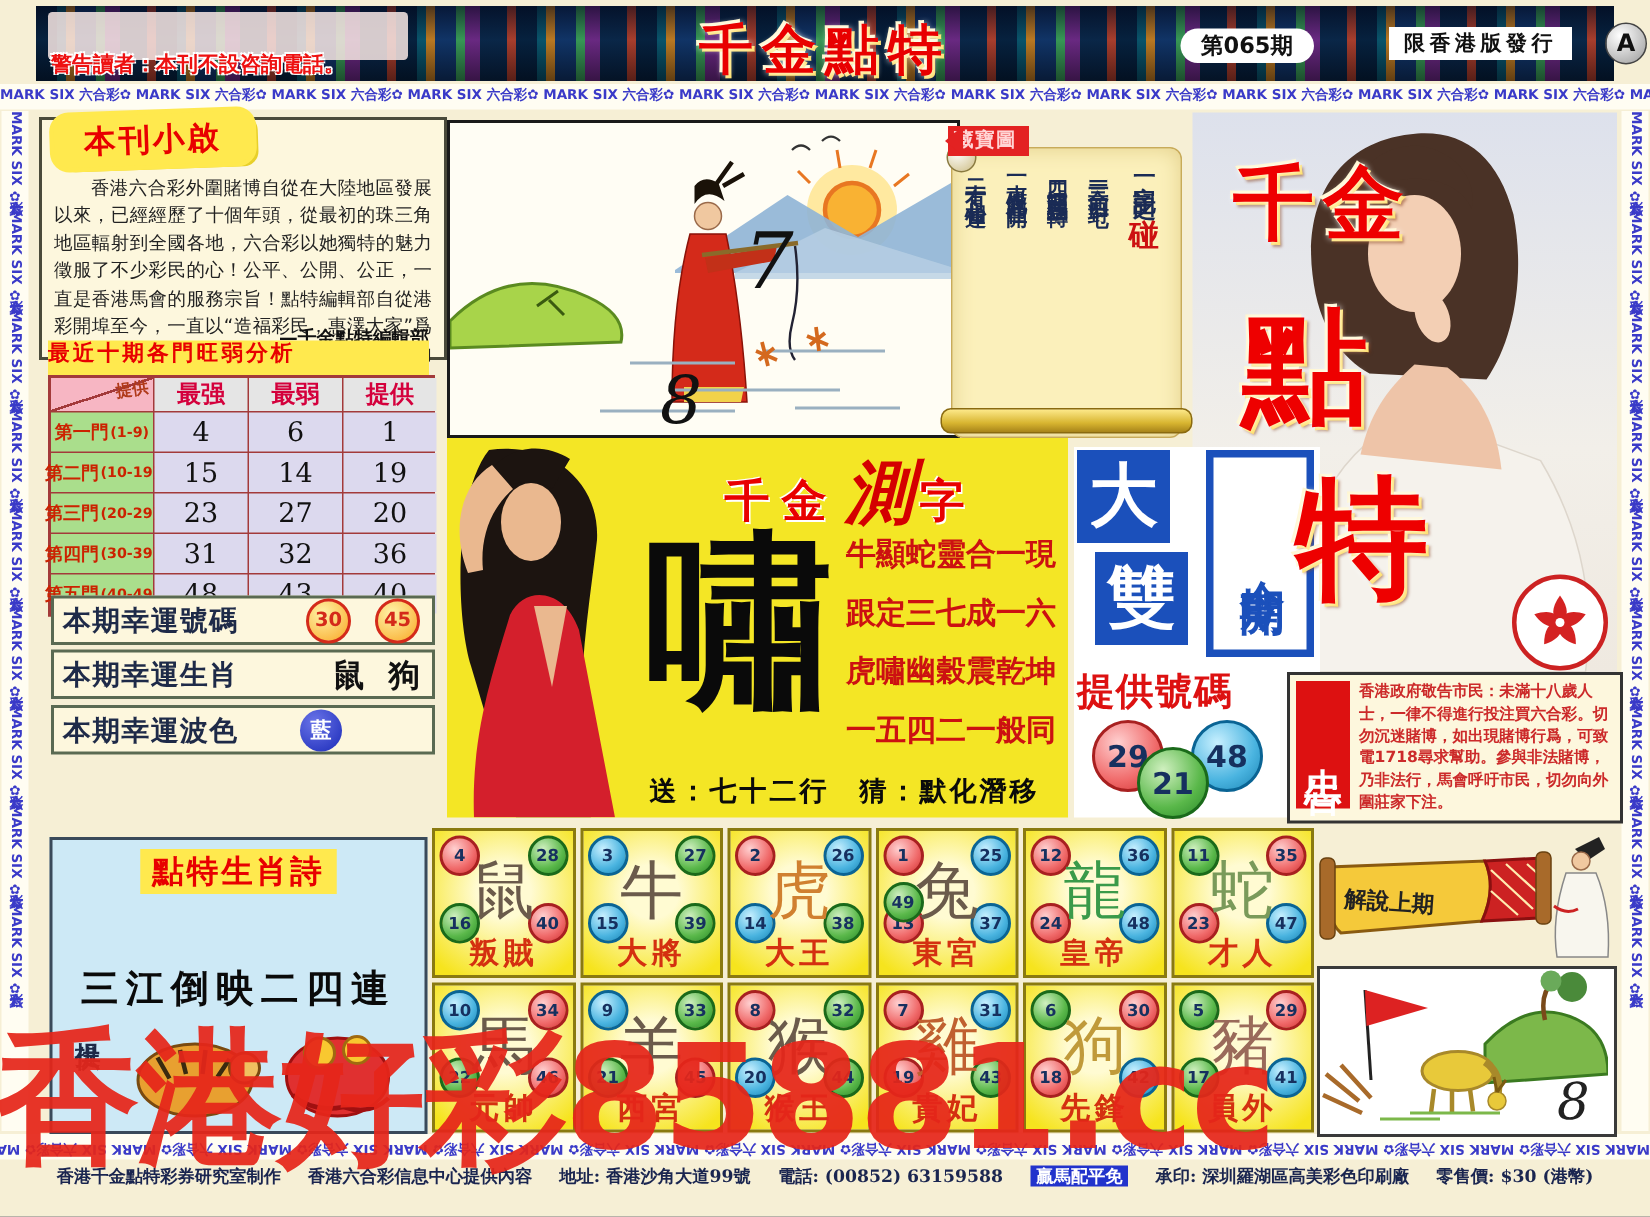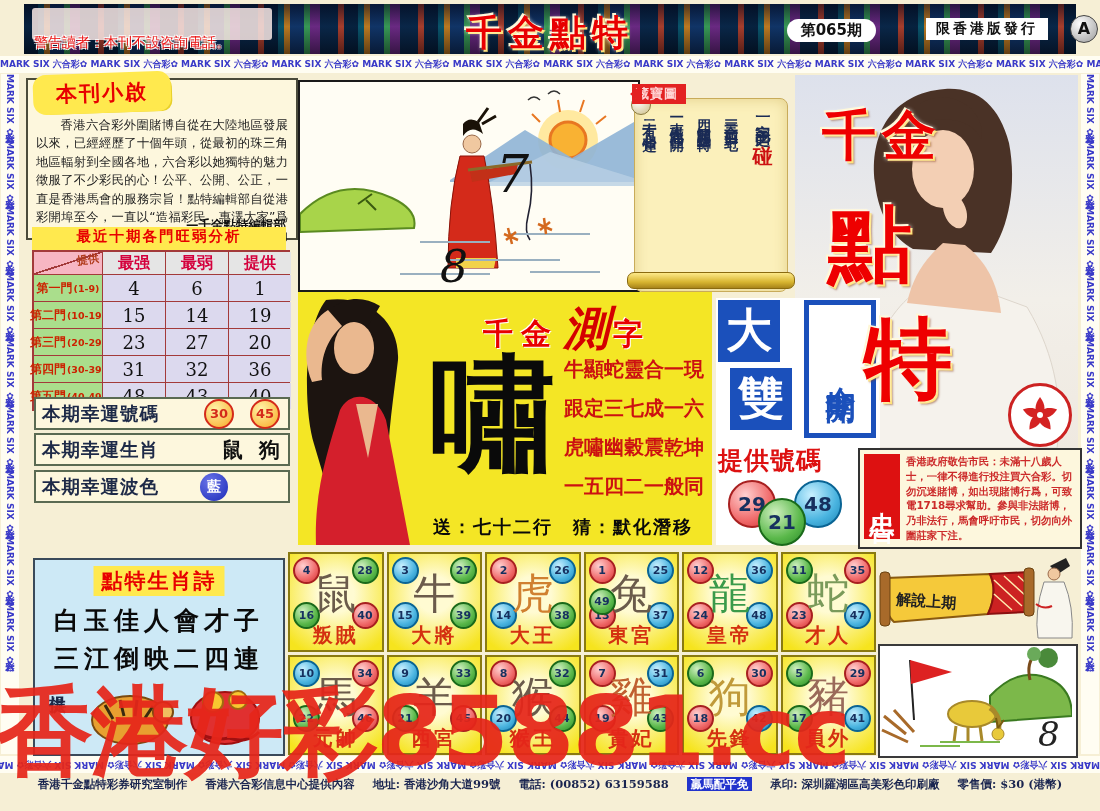--- a/index.html
+++ b/index.html
@@ -14,21 +14,21 @@
            font-size:9px;font-weight:bold;writing-mode:vertical-rl;white-space:nowrap;overflow:hidden;line-height:18px;}
   .strip-left{left:1px;} .strip-right{left:1081px;}
 
   
   .banner{position:absolute;left:24px;top:4px;width:1052px;height:50px;overflow:hidden;
           background:
             linear-gradient(180deg,rgba(2,6,26,.65),rgba(8,20,60,.15) 45%,rgba(0,0,8,.55)),
             repeating-linear-gradient(90deg,#06243f 0 14px,#0a5f73 14px 20px,#d88a1e 20px 26px,
               #123a6e 26px 40px,#3fae5a 40px 46px,#7a2d8e 46px 56px,#0a2a4a 56px 74px,#c2452a 74px 80px);}
   .banner-blur{position:absolute;left:8px;top:4px;width:240px;height:32px;background:rgba(242,226,224,.88);border-radius:3px;}
-  .banner-warning{position:absolute;left:10px;top:30px;color:#ee1111;font-weight:normal;font-size:14px;
+  .banner-warning{position:absolute;left:10px;top:30px;color:#ee1111;font-weight:bold;font-size:14px;
           text-shadow:1px 1px 0 #fff,-1px -1px 0 #fff,1px -1px 0 #fff,-1px 1px 0 #fff;}
   .banner-title{position:absolute;left:0;right:0;top:5px;text-align:center;color:#e80000;font-size:36px;font-weight:900;
           letter-spacing:6px;text-shadow:0 0 4px #fff,2px 2px 0 #ffe06a,-2px -2px 0 #fff7cf;}
   .issue-pill{position:absolute;right:200px;top:15px;background:#fff;border-radius:12px;padding:2px 14px;
           color:#111;font-size:15px;font-weight:bold;}
   .edition-box{position:absolute;right:28px;top:14px;background:#fff;padding:2px 10px;color:#111;
           font-size:14px;font-weight:bold;letter-spacing:3px;}
   .corner-a{position:absolute;left:1070px;top:15px;width:26px;height:26px;border-radius:50%;z-index:6;
           background:radial-gradient(circle at 35% 30%,#fff,#9a9a9a);border:1px solid #444;
           text-align:center;line-height:26px;font-weight:bold;font-size:16px;color:#111;}
@@ -37,21 +37,21 @@
   .notice{position:absolute;left:26px;top:78px;width:268px;height:158px;background:#fdf7dd;border:2px solid #4a4a3a;}
   .burst{position:absolute;left:8px;top:-4px;width:132px;height:34px;background:#ffe94e;border-radius:10px;
          transform:rotate(-2deg);display:flex;align-items:center;justify-content:center;
          color:#e80000;font-size:21px;font-weight:900;letter-spacing:2px;
          box-shadow:0 0 0 3px #ffe94e,4px 3px 0 #e8d02a;}
   .notice-body{position:absolute;left:8px;top:36px;width:252px;font-size:12.3px;line-height:1.5;color:#222;
          text-align:justify;text-indent:2em;}
   .notice-sign{position:absolute;right:10px;bottom:4px;font-size:12.5px;font-weight:bold;color:#111;text-decoration:underline;}
 
   .analysis-title{position:absolute;left:32px;top:227px;width:254px;height:29px;background:#ffe94e;
-         color:#e80000;font-weight:900;font-size:14.5px;text-align:center;line-height:19px;letter-spacing:2px;}
+         color:#e80000;font-weight:900;font-size:14.5px;line-height:19px;letter-spacing:2px;}
   .table{position:absolute;left:32px;top:250px;width:254px;border:2px solid #a33a3a;border-collapse:collapse;
          display:grid;grid-template-columns:68px 62px 62px 62px;background:#a33a3a;grid-gap:1px;}
   .tc{display:flex;align-items:center;justify-content:center;}
   .th{background:#e5e5e5;color:#d4003c;font-weight:900;font-size:16px;height:22px;text-align:center;}
   .tcorner{background:#f7b6c3;position:relative;height:22px;
          background-image:linear-gradient(to bottom right,transparent 48%,#a33a3a 48%,#a33a3a 52%,transparent 52%);}
   .tcorner span{position:absolute;right:3px;top:0px;color:#b03a1a;font-size:11px;font-weight:bold;transform:rotate(-8deg);}
   .tg{background:#aade8c;color:#cc2200;font-weight:bold;font-size:12px;height:26px;white-space:nowrap;}
   .tg .rng{font-size:9.5px;margin-left:1px;}
   .tv{background:#dcd9ee;color:#111;font-size:18px;height:26px;font-family:"DejaVu Serif",serif;}
@@ -255,21 +255,20 @@
   </div>
   <div class="lucky" style="top:470px;">
     <span class="lab">本期幸運波色</span>
     <span class="vals" style="right:60px;">
       <span class="wave-ball">藍</span>
     </span>
   </div>
 
   <div class="poemblk">
     <div class="poem-title">點特生肖詩</div>
-    <div class="poem-line" style="top:44px;">白玉佳人會才子</div>
     <div class="poem-line" style="top:82px;">三江倒映二四連</div>
     <div class="provide-v">提供</div>
     <svg width="200" height="70" style="position:absolute;left:40px;top:120px;">
       <ellipse cx="55" cy="40" rx="38" ry="24" fill="#e8a030" stroke="#7a4a10" stroke-width="2"></ellipse>
       <path d="M30 25 l8 14 M45 20 l4 16 M62 20 l-2 16 M78 26 l-8 12" stroke="#3a2a10" stroke-width="3" fill="none"></path>
       <circle cx="88" cy="32" r="10" fill="#f0c060" stroke="#7a4a10" stroke-width="2"></circle>
       <ellipse cx="150" cy="38" rx="34" ry="26" fill="#e03030" stroke="#a01010" stroke-width="2"></ellipse>
       <circle cx="138" cy="22" r="10" fill="#f8c830" stroke="#a06a10" stroke-width="2"></circle>
       <circle cx="163" cy="20" r="9" fill="#f8c830" stroke="#a06a10" stroke-width="2"></circle>
       <path d="M120 50 q14 12 34 8 q18 6 30 -6" stroke="#a01010" stroke-width="3" fill="none"></path>

